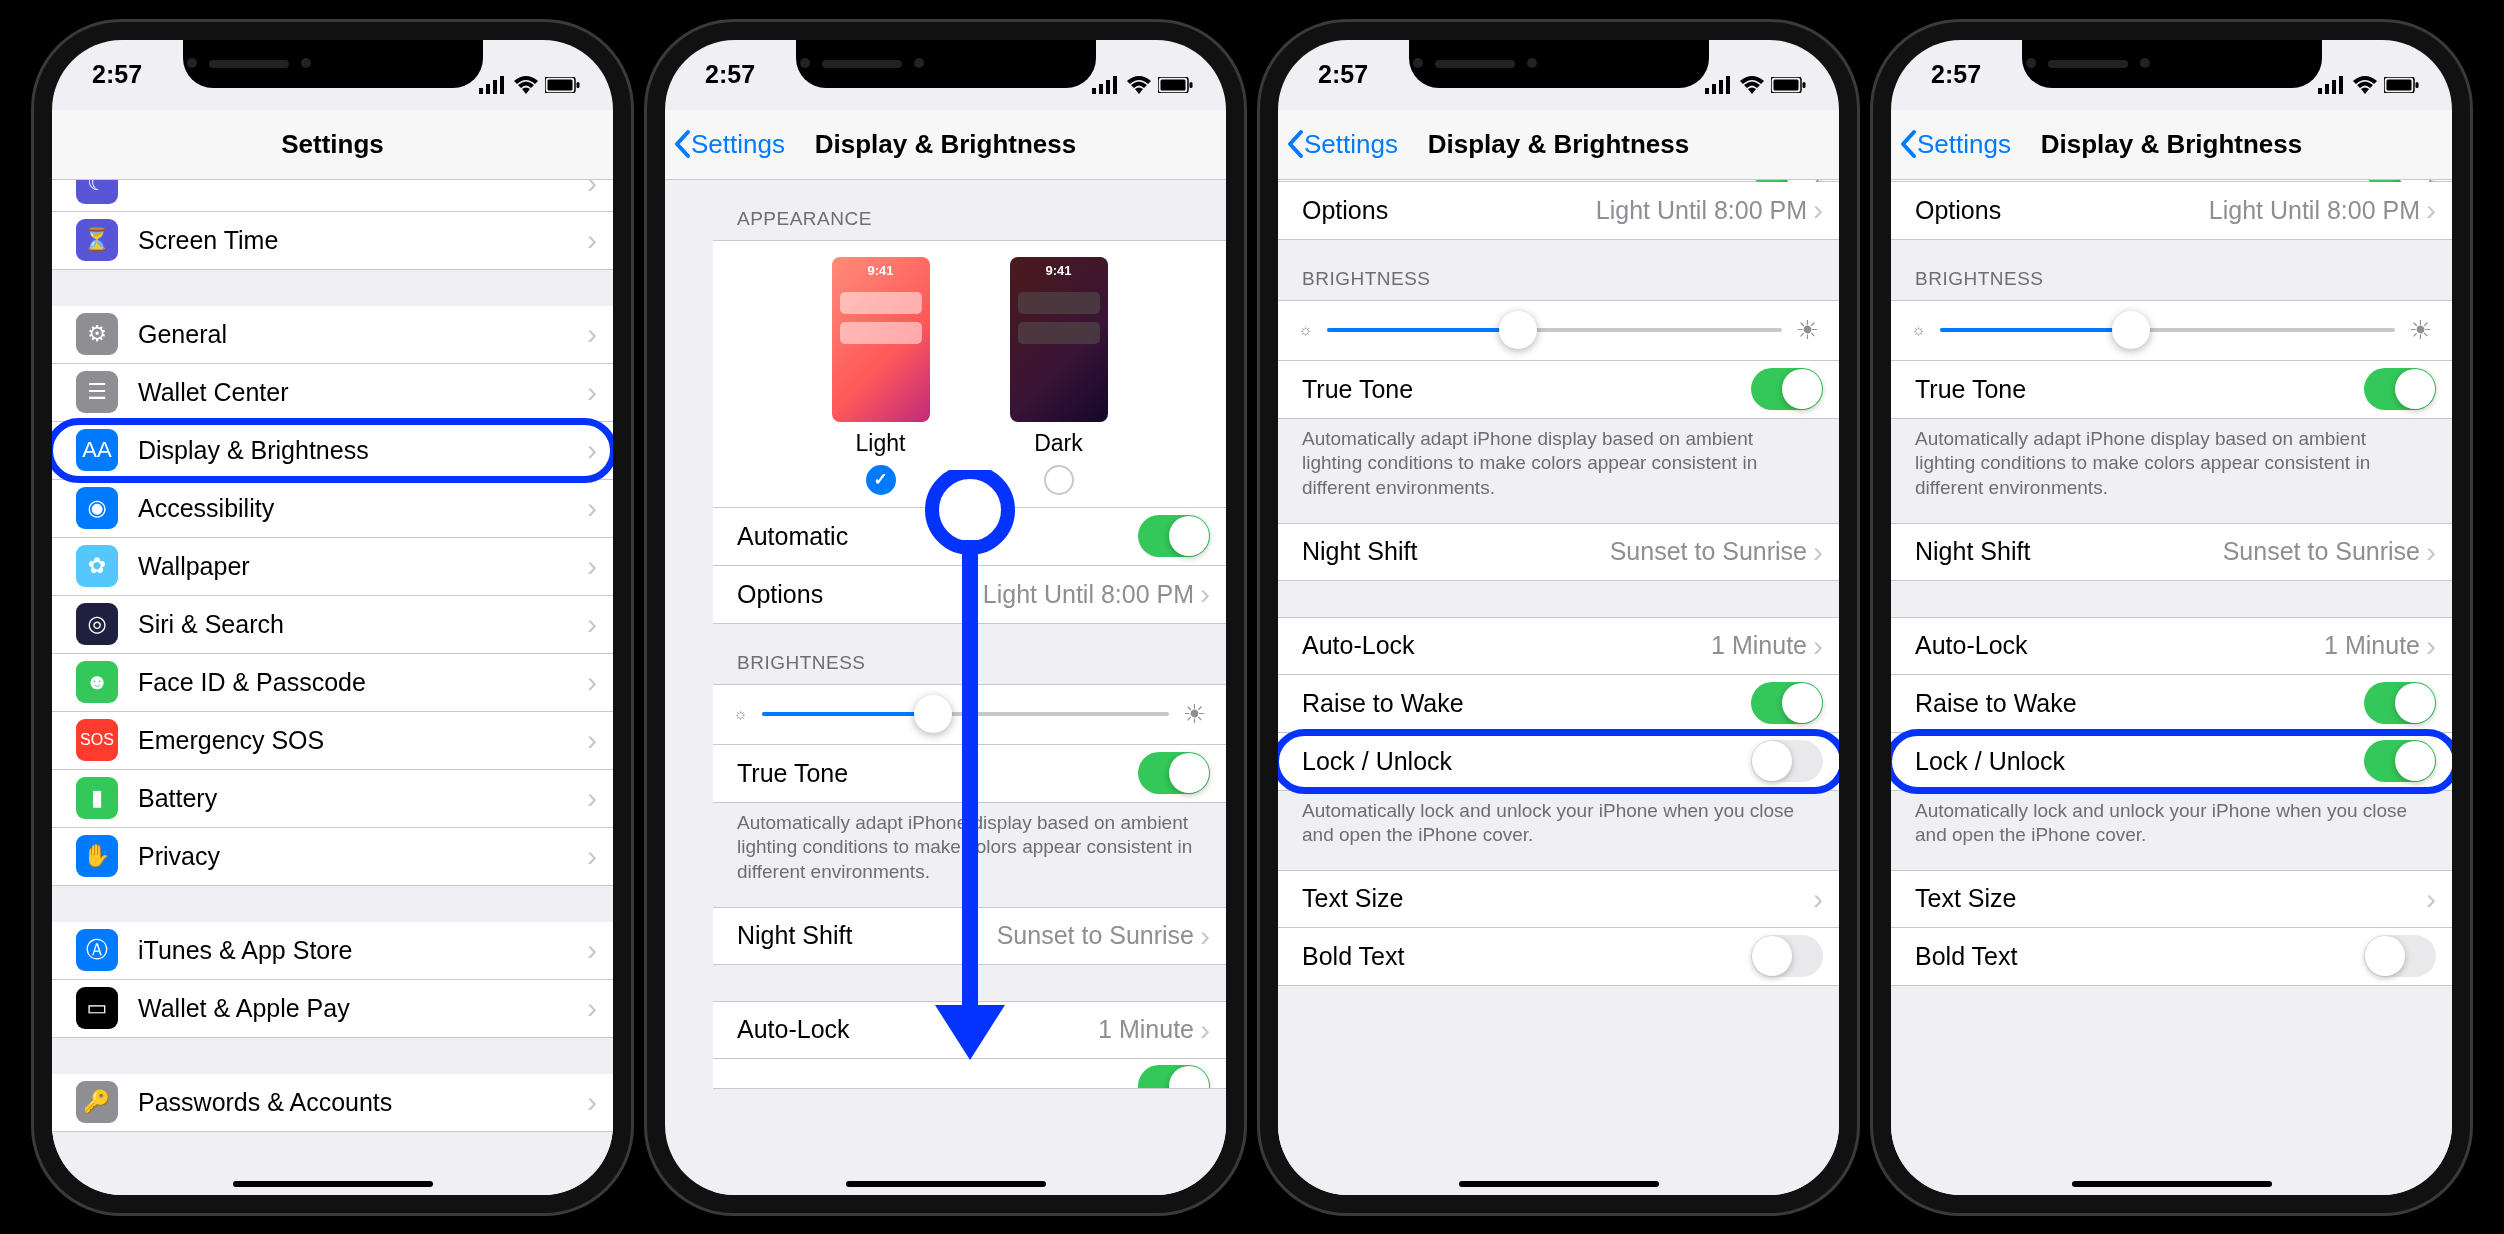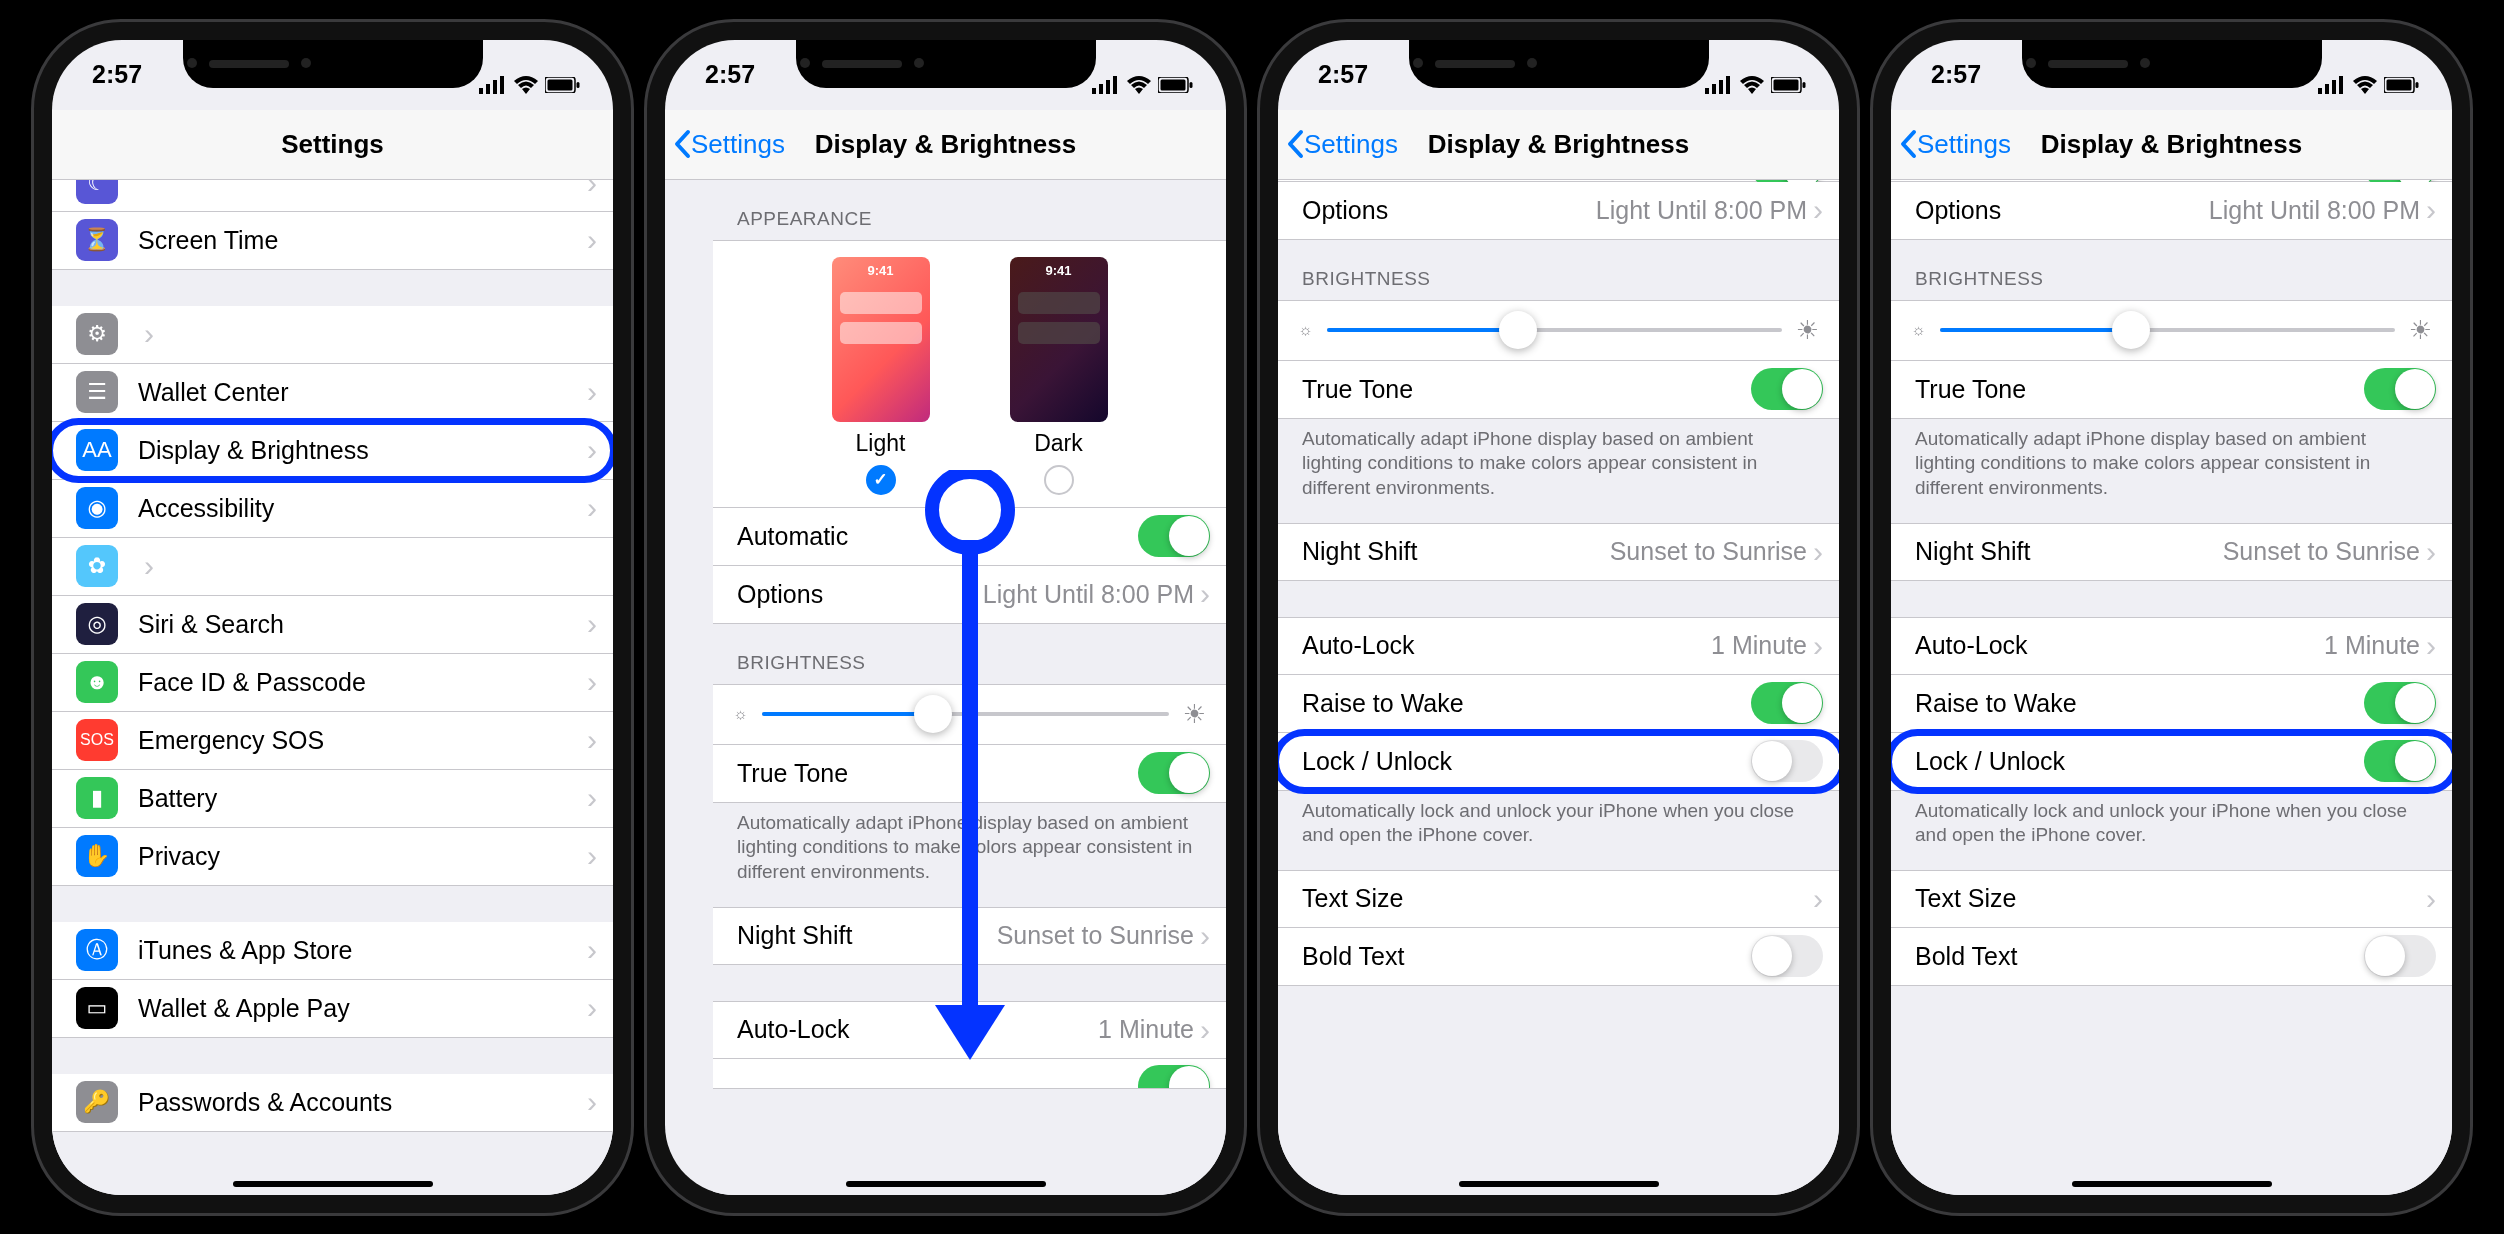--- a/index.html
+++ b/index.html
@@ -88,40 +88,42 @@
         <div class="chevron">›</div>
       </div>
       <div class="cell">
         <div class="cell-icon" style="background:#5856d6;">⏳</div>
         <div class="cell-label">Screen Time</div>
         <div class="chevron">›</div>
       </div>
       <div class="gap"></div>
       <div class="cell">
         <div class="cell-icon" style="background:#8e8e93;">⚙︎</div>
+        <div class="cell-label">General</div>
         <div class="chevron">›</div>
       </div>
       <div class="cell">
         <div class="cell-icon" style="background:#8e8e93;">☰</div>
         <div class="cell-label">Wallet Center</div>
         <div class="chevron">›</div>
       </div>
       <div class="cell" style="position:relative;">
         <div class="cell-icon" style="background:#007aff;font-size:22px;">AA</div>
         <div class="cell-label">Display &amp; Brightness</div>
         <div class="chevron">›</div>
         <div class="highlight-ring" style="left:-6px; right:-4px; top:-4px; bottom:-4px;"></div>
       </div>
       <div class="cell">
         <div class="cell-icon" style="background:#007aff;">◉</div>
         <div class="cell-label">Accessibility</div>
         <div class="chevron">›</div>
       </div>
       <div class="cell">
         <div class="cell-icon" style="background:#54c7fc;">✿</div>
+        <div class="cell-label">Wallpaper</div>
         <div class="chevron">›</div>
       </div>
       <div class="cell">
         <div class="cell-icon" style="background:#1f1f3f;">◎</div>
         <div class="cell-label">Siri &amp; Search</div>
         <div class="chevron">›</div>
       </div>
       <div class="cell">
         <div class="cell-icon" style="background:#34c759;">☻</div>
         <div class="cell-label">Face ID &amp; Passcode</div>

